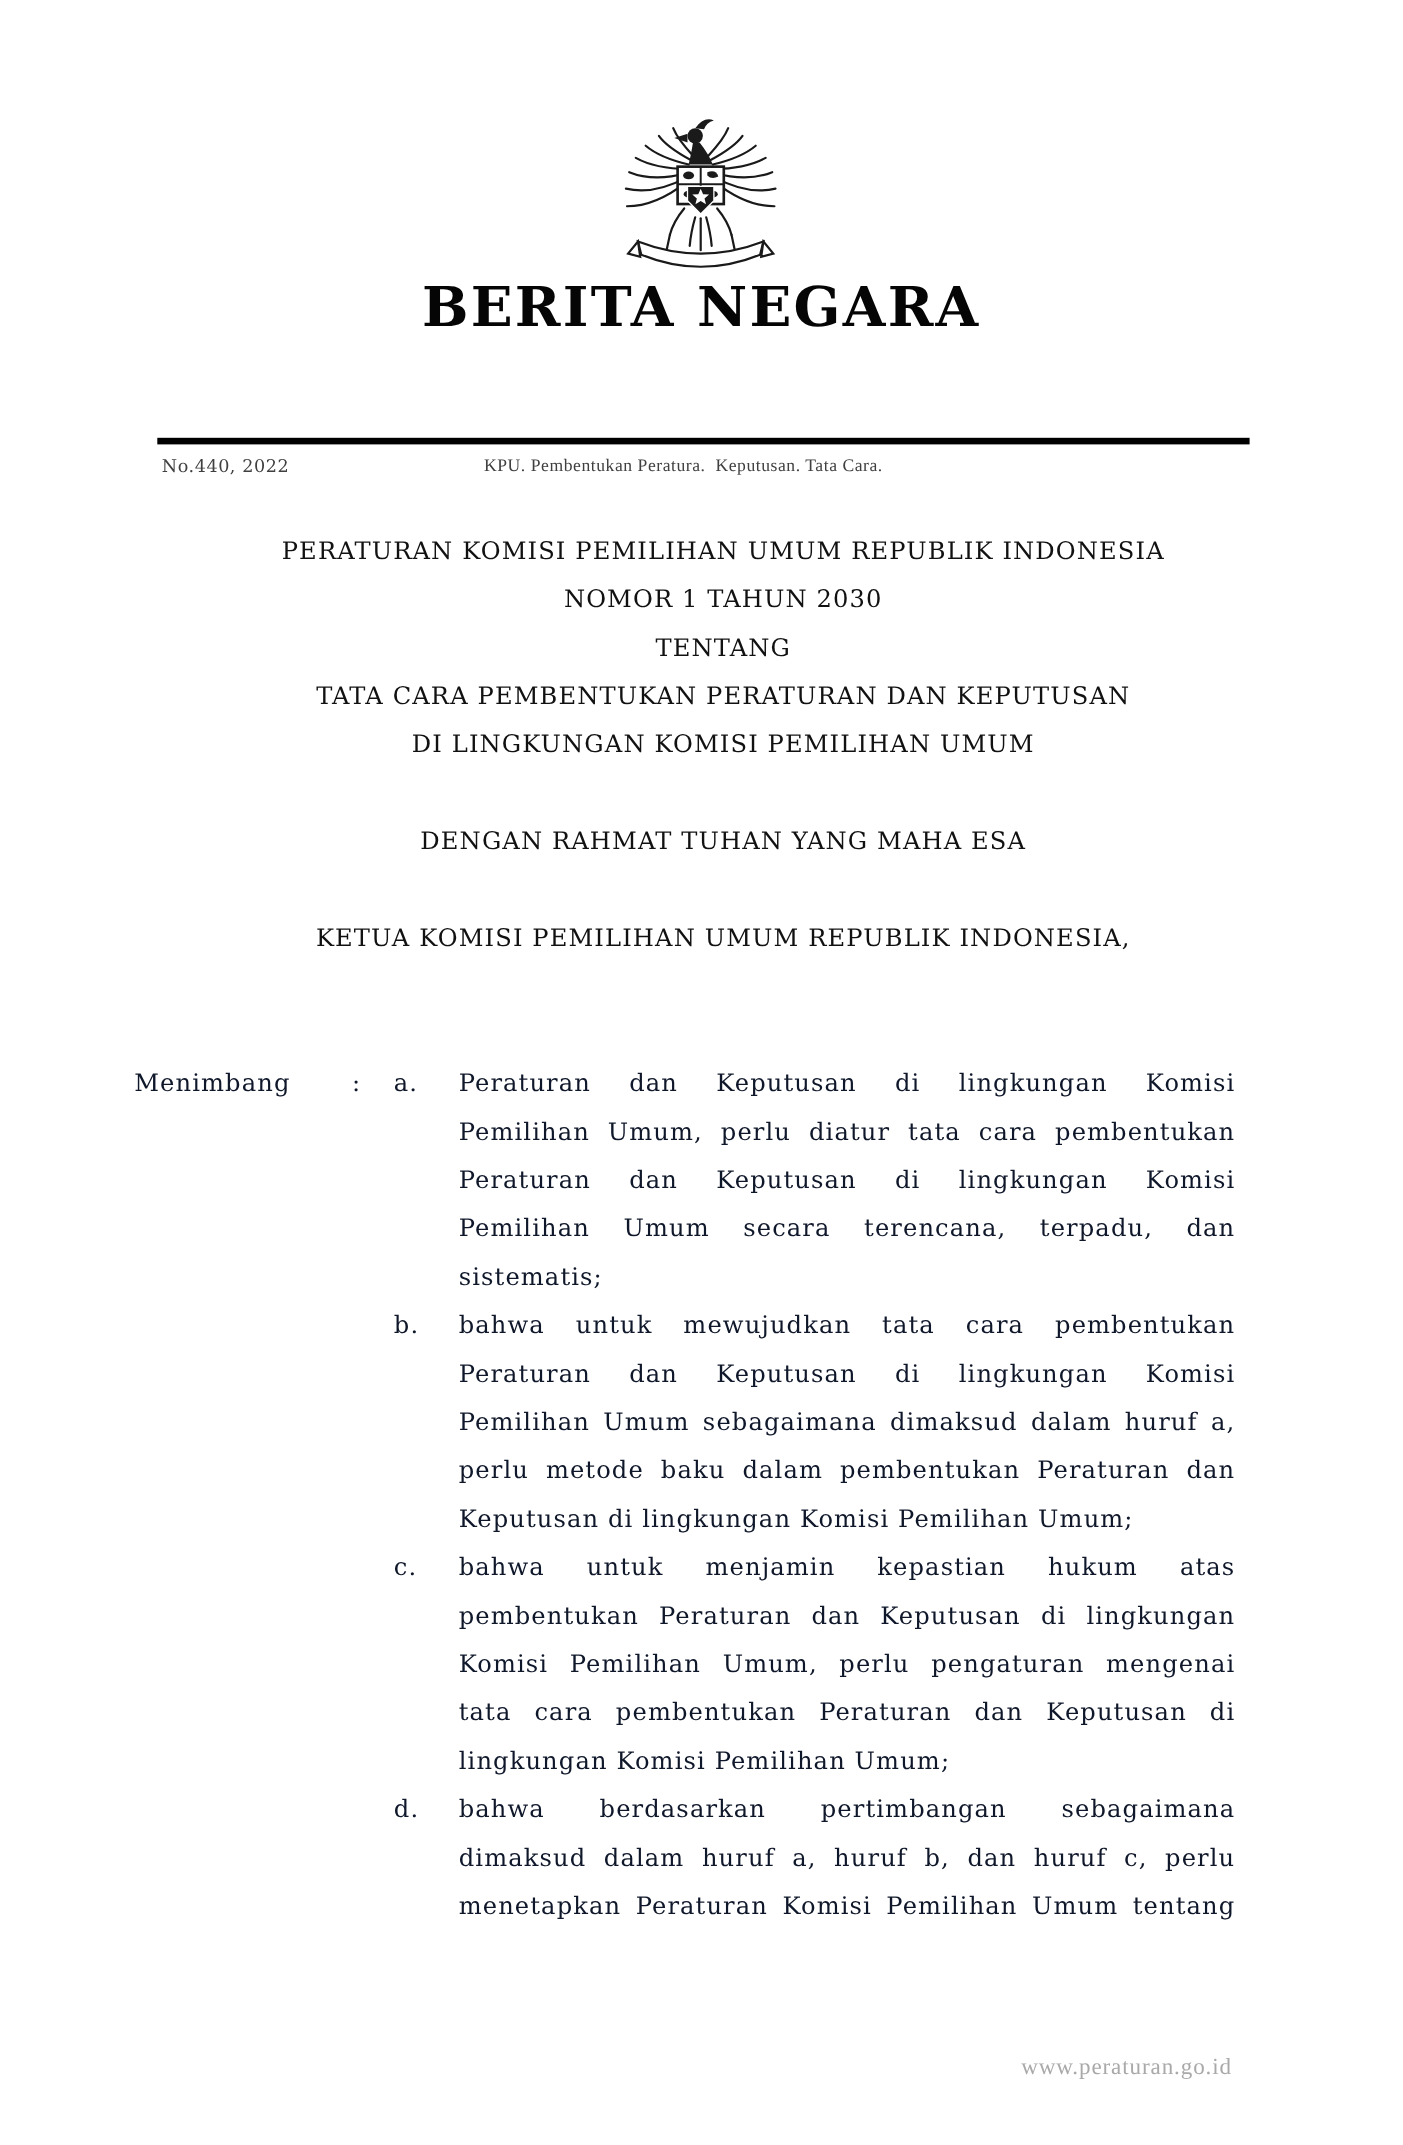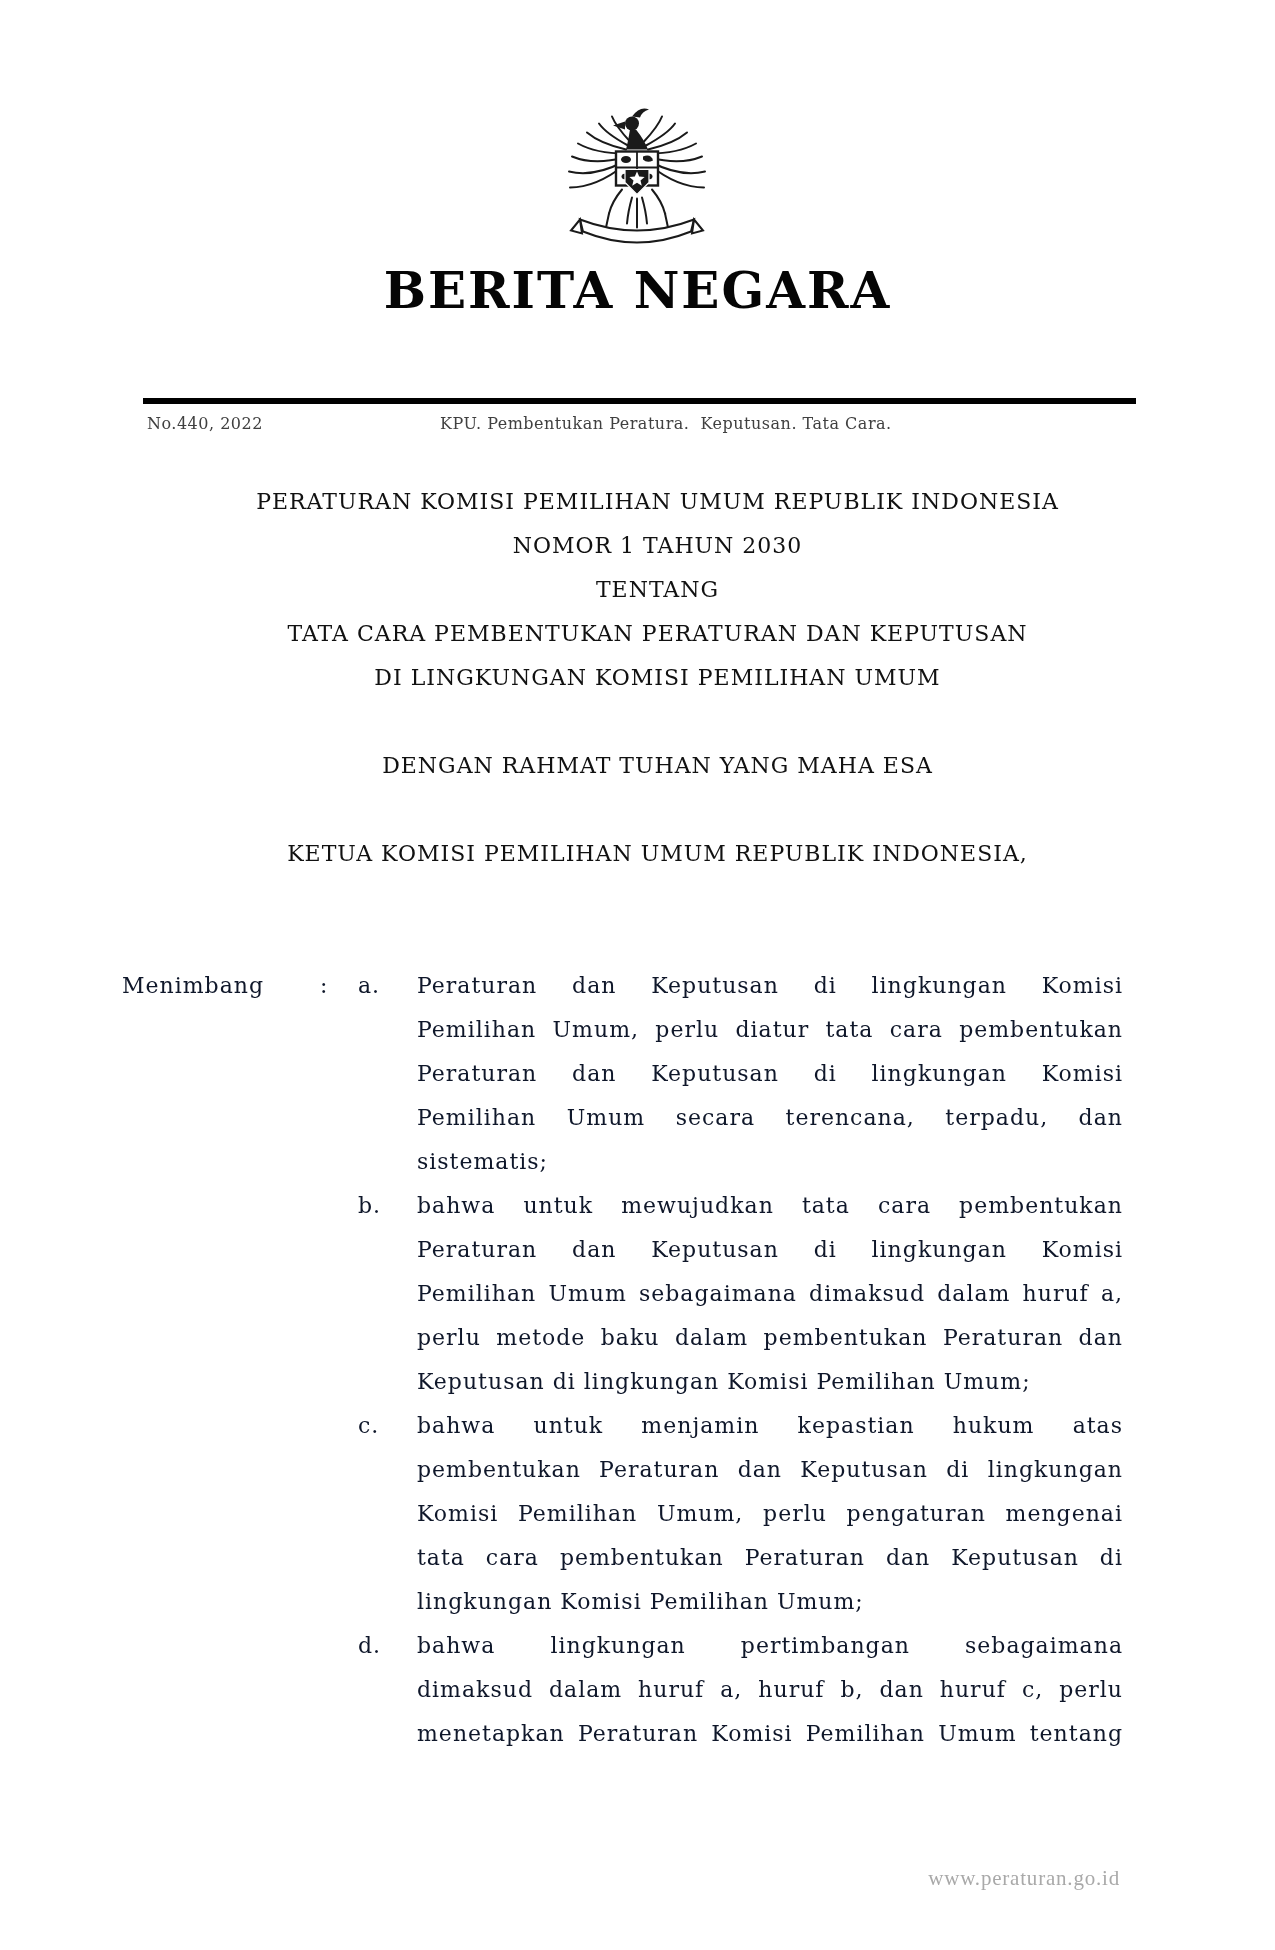--- a/index.html
+++ b/index.html
@@ -11,29 +11,29 @@
     font-family:"DejaVu Serif","Liberation Serif",serif;
     color:#141414;
   }
   
   .emblem{position:absolute;left:566px;top:100px;width:143px;height:158px;}
   .masthead-title{
     position:absolute;left:0;width:1275px;text-align:center;
     font-size:50px;font-weight:700;letter-spacing:2px;color:#050505;
     line-height:58px;white-space:nowrap;
   }
-  .masthead-title.t1{top:262px;}
+  .masthead-title.t1{top:250px;}
   .masthead-title.t2{top:330px;}
   .masthead-rule{position:absolute;left:143px;top:398px;width:993px;height:6px;background:#000;}
   .issue-line{
     position:absolute;top:406px;font-size:16px;letter-spacing:.5px;
     line-height:36px;white-space:nowrap;color:#404040;
   }
   #issue-number{left:147px;}
-  #subject-line{left:440px;}
+  #subject-line{left:440px;font-family:Liberation Serif, serif;}
   
   .flow-center{position:absolute;left:0;width:1275px;padding-left:20px;}
   #heading-lines{top:480px;}
   .center-line{
     height:44px;line-height:44px;text-align:center;
     font-size:22px;letter-spacing:1px;white-space:nowrap;color:#111;
   }
   #invocation{top:744px;}
   #official{top:832px;}
   
@@ -161,21 +161,21 @@
         <div class="cline just">bahwa untuk menjamin kepastian hukum atas</div>
         <div class="cline just">pembentukan Peraturan dan Keputusan di lingkungan</div>
         <div class="cline just">Komisi Pemilihan Umum, perlu pengaturan mengenai</div>
         <div class="cline just">tata cara pembentukan Peraturan dan Keputusan di</div>
         <div class="cline">lingkungan Komisi Pemilihan Umum;</div>
       </div>
       <div class="cell"></div>
       <div class="cell"></div>
       <div class="cell">d.</div>
       <div class="cell ctext">
-        <div class="cline just">bahwa lingkungan pertimbangan sebagaimana</div>
+        <div class="cline just">bahwa berdasarkan pertimbangan sebagaimana</div>
         <div class="cline just">dimaksud dalam huruf a, huruf b, dan huruf c, perlu</div>
         <div class="cline just">menetapkan Peraturan Komisi Pemilihan Umum tentang</div>
       </div>
     </div>
 
   <div class="footer-url">www.peraturan.go.id</div>
 
 </div>
 
 </body></html>

